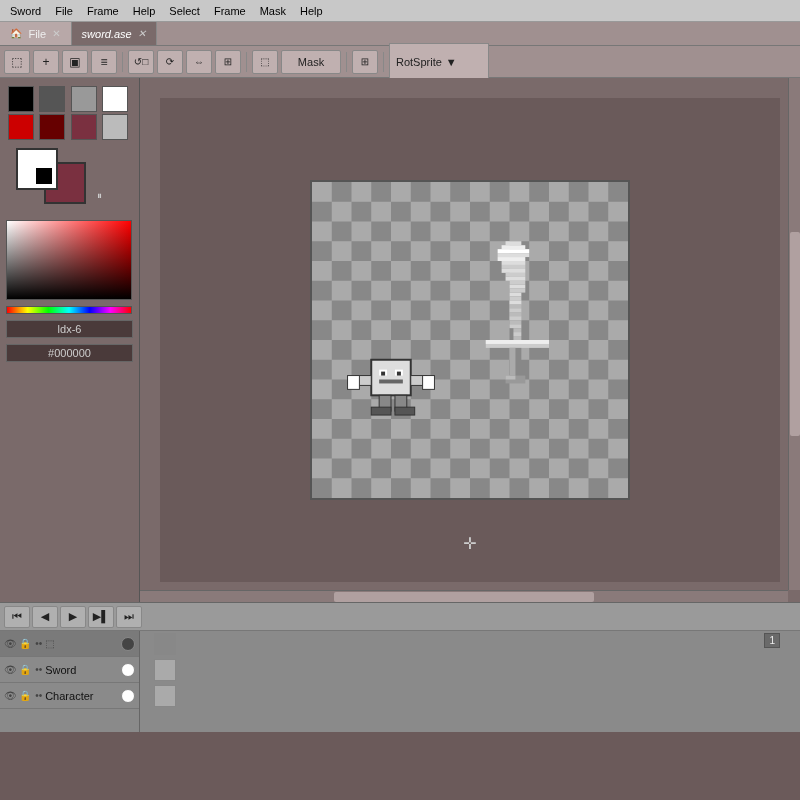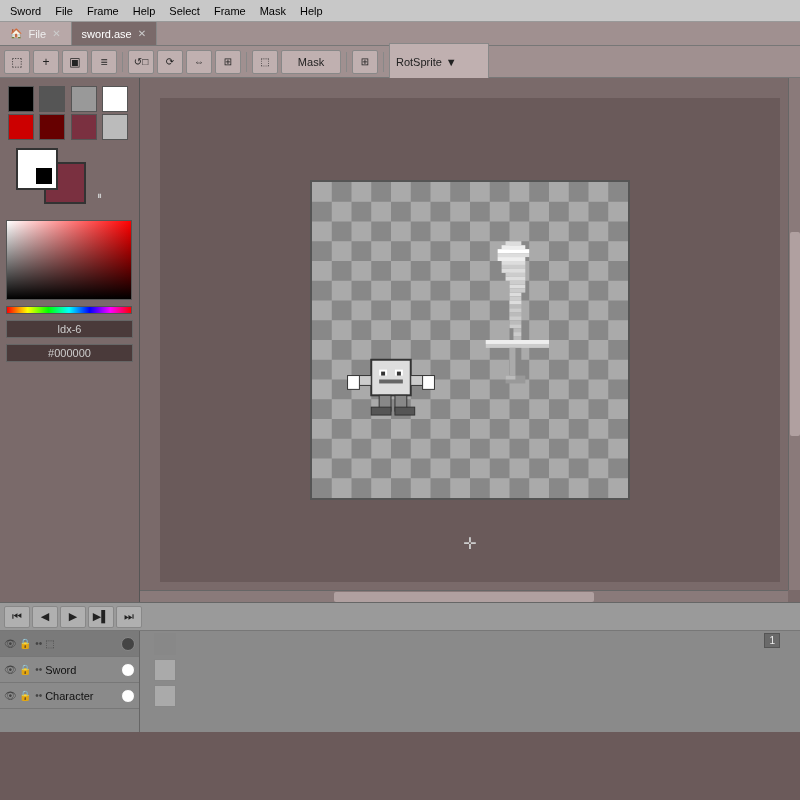--- a/index.html
+++ b/index.html
@@ -46,20 +46,21 @@
       gap: 6px;
       cursor: pointer;
       font-size: 11px;
       background: #b8a8a8;
       border-right: 1px solid #888;
       color: #eee;
     }
     .tab.active {
       background: #7a6a6a;
       color: #fff;
+      font-style: italic;
     }
     .tab-close {
       font-size: 10px;
       cursor: pointer;
       color: #ccc;
     }
     .tab-home-icon {
       font-size: 10px;
     }
 

